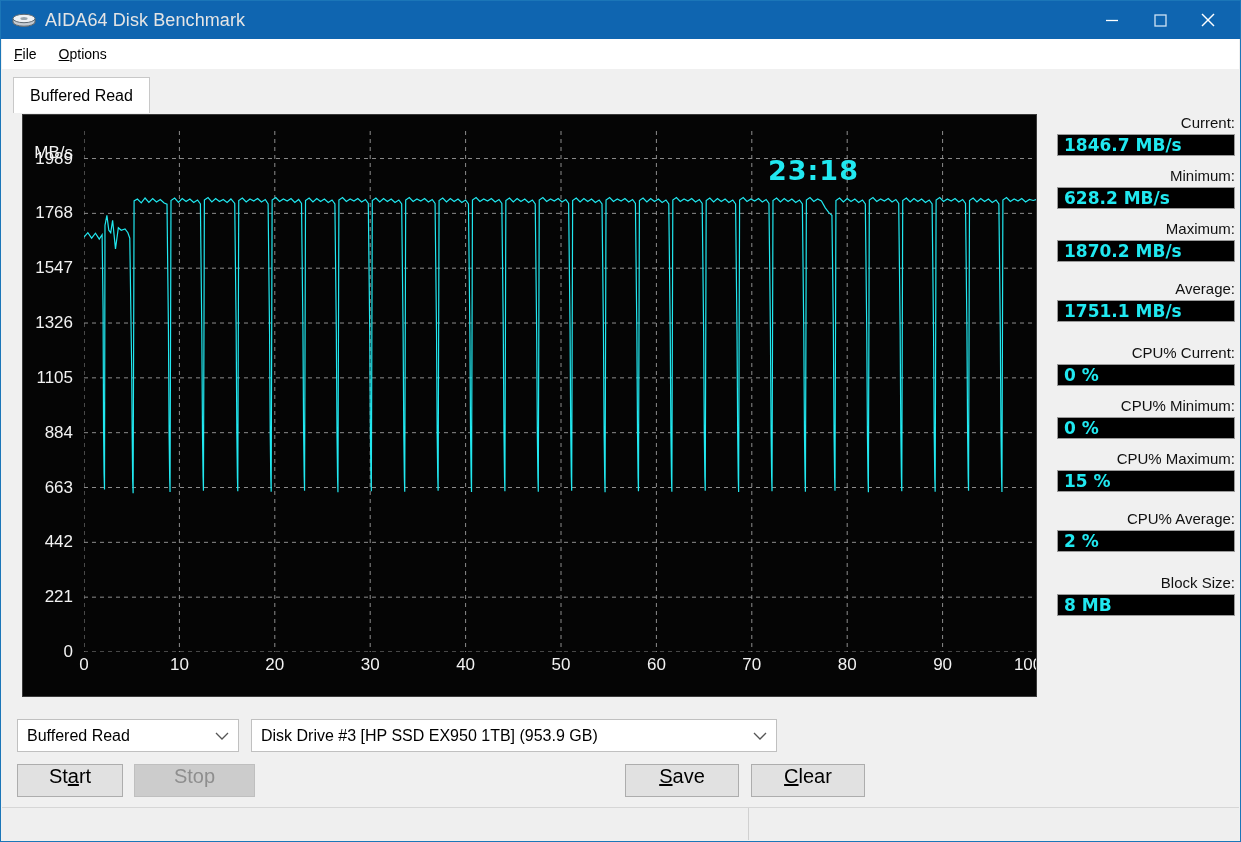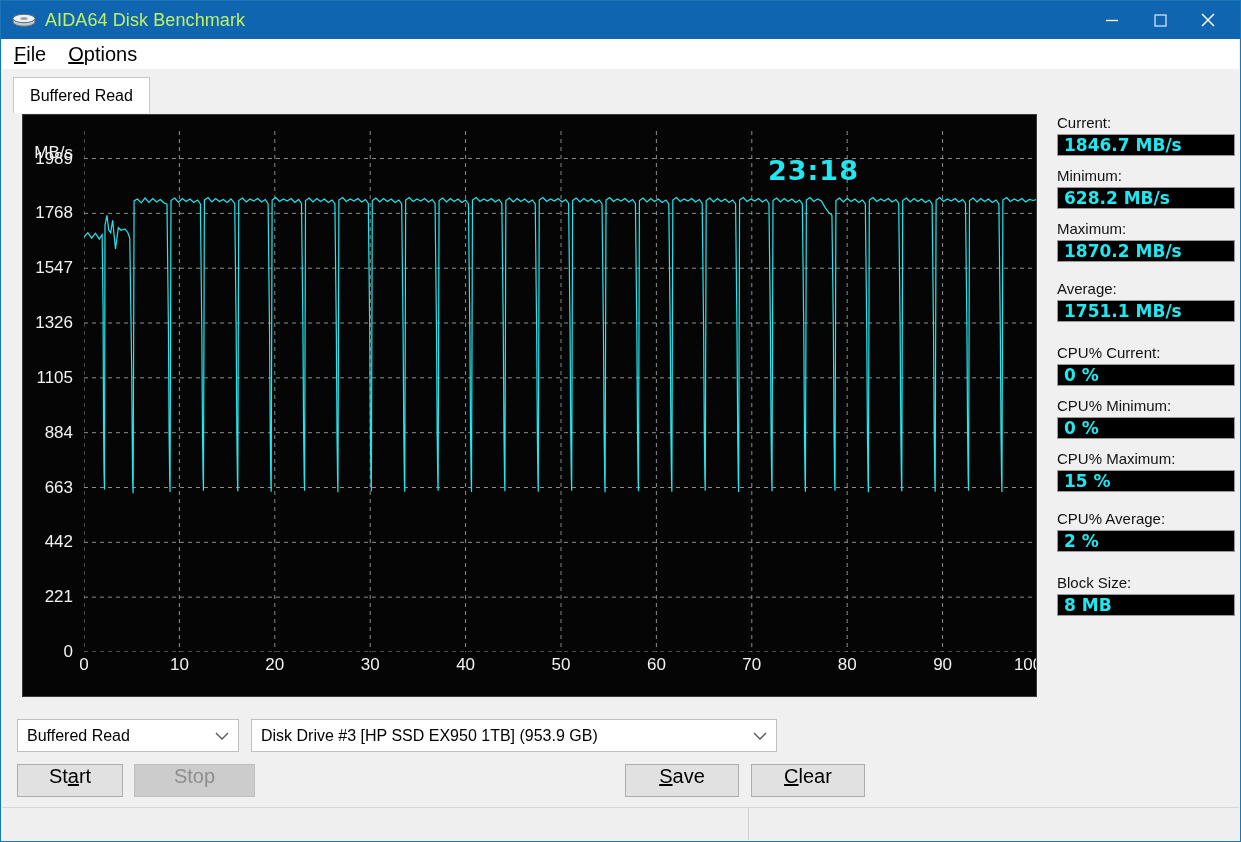--- a/index.html
+++ b/index.html
@@ -25,21 +25,21 @@
     background: #0f65b0;
     display: flex; align-items: center;
   }
   #title-icon {
     width: 26px; height: 22px;
     margin-left: 10px; margin-right: 8px;
     position: relative;
     flex: 0 0 auto;
   }
   #title-text {
-    color: #bef264;
+    color: #e5e5e5;
     font-size: 18px;
     letter-spacing: 0.1px;
     white-space: nowrap;
   }
   .wbtn {
     width: 48px; height: 38px;
     display: flex; align-items: center; justify-content: center;
     flex: 0 0 auto;
   }
   .wbtn svg { display: block; }
@@ -47,21 +47,21 @@
 
   
   #menubar {
     position: absolute; left: 1px; top: 38px;
     width: 1237px; height: 30px;
     background: #ffffff;
     display: flex; align-items: center;
     padding-left: 10px;
   }
   .menuitem {
-    font-size: 20px; color: #000;
+    font-size: 14px; color: #000;
     margin-right: 18px;
     padding: 2px 2px;
     white-space: nowrap;
   }
   .mn { text-decoration: underline; }
 
   
   #tabstrip {
     position: absolute; left: 1px; top: 68px;
     width: 1237px; height: 44px;
@@ -123,21 +123,21 @@
     margin-top: 22px;
   }
   #chart-svg { position: absolute; left: 0; top: 0; }
 
   
   #stats-panel {
     position: absolute;
     left: 1056px; top: 113px;
     width: 178px; height: 660px;
   }
-  .stat-block { margin-bottom: 11px; }
+  .stat-block { margin-bottom: 11px; text-align: right; }
   .stat-label {
     font-size: 15px; color: #111;
     margin-bottom: 3px;
     white-space: nowrap;
   }
   .stat-value-box {
     height: 22px;
     background: #000000;
     border: 1px solid #9a9a9a;
     display: flex; align-items: center;

